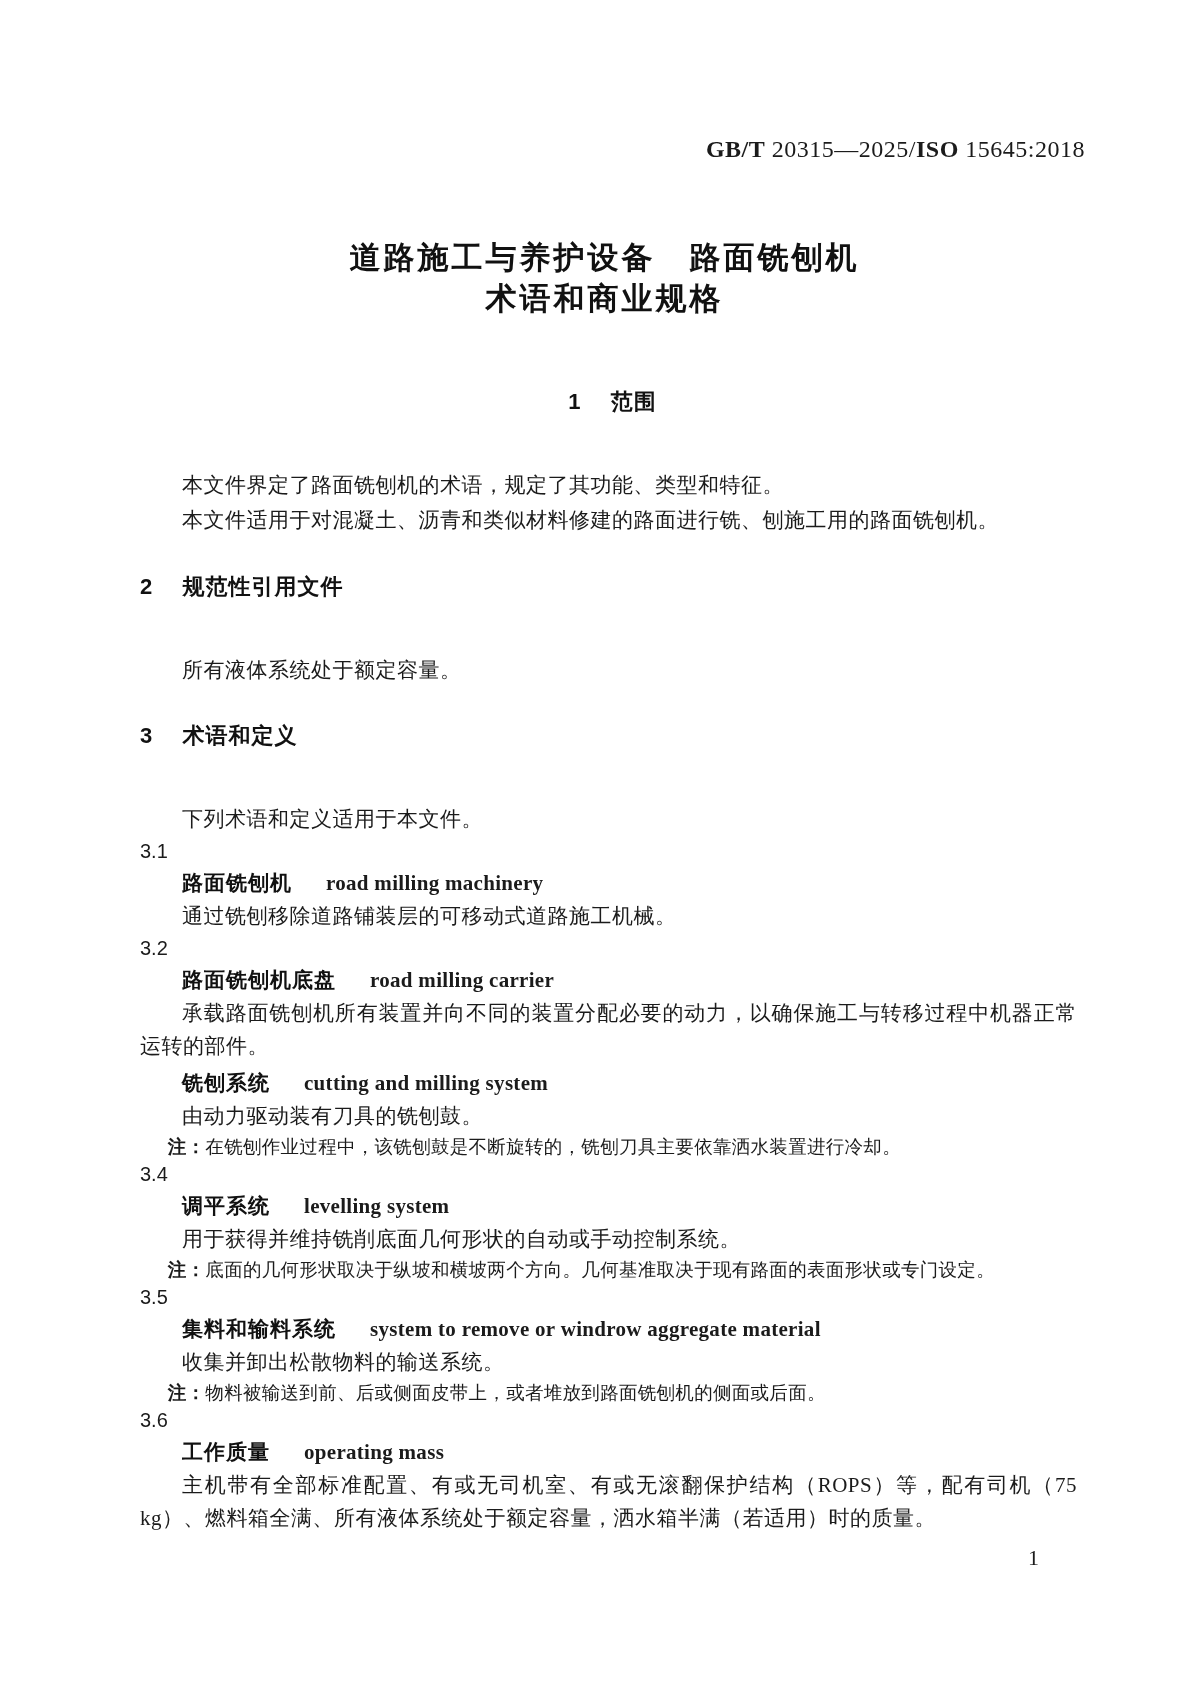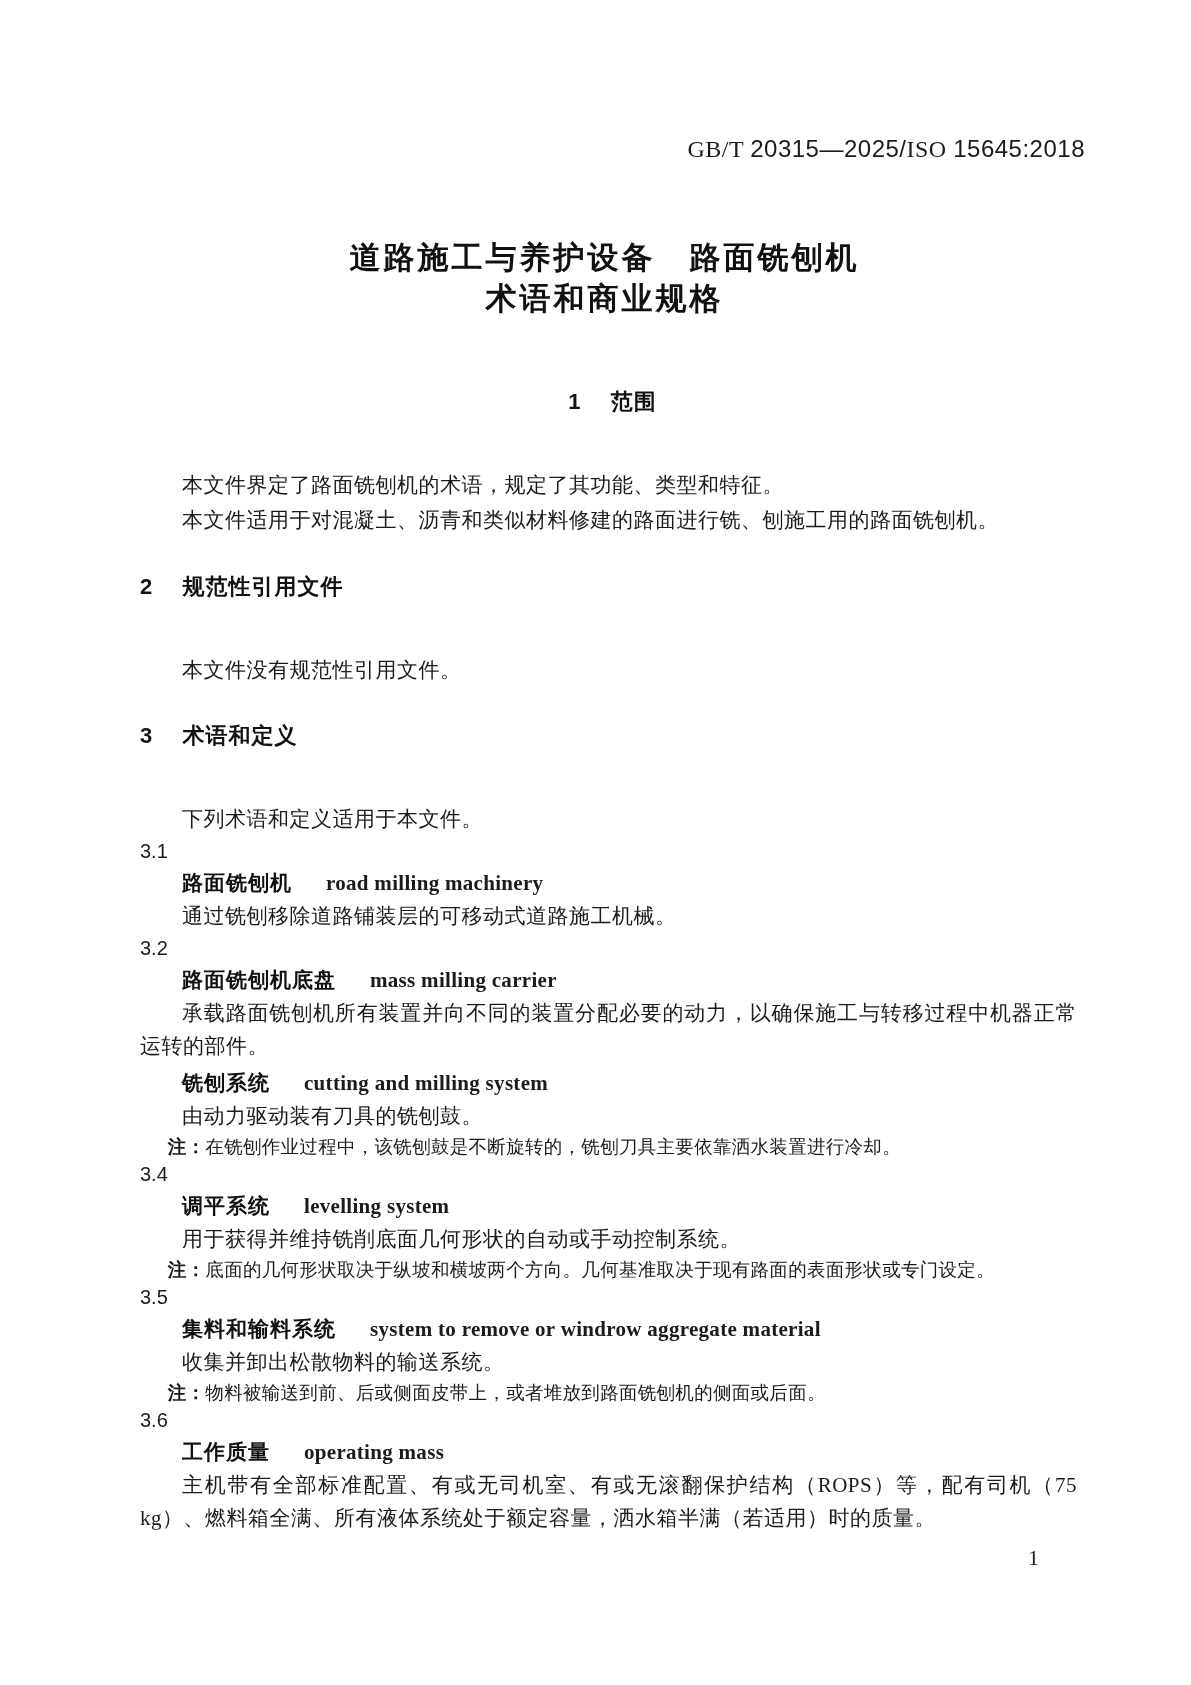--- a/index.html
+++ b/index.html
@@ -23,25 +23,25 @@
     position: absolute;
     top: 136px;
     right: 106px;
     font-size: 24px;
     line-height: 26px;
     letter-spacing: 0.5px;
     white-space: nowrap;
   }
   .std-label {
     font-family: "Liberation Serif", "DejaVu Serif", serif;
-    font-weight: 400;
+    font-weight: 700;
     text-align: center;
   }
   .std-num {
-    font-family: Liberation Sans, sans-serif;
+    font-family: Liberation Serif, serif;
     font-weight: 400;
   }
 
   
   .doc-title {
     position: absolute;
     top: 238px;
     left: 0;
     width: 100%;
     text-align: center;
@@ -169,40 +169,40 @@
       <span class="sec-num">1</span>
       <span class="sec-title">范围</span>
     </h2>
     <p class="body-p gap-lg">本文件界定了路面铣刨机的术语，规定了其功能、类型和特征。</p>
     <p class="body-p gap-sm">本文件适用于对混凝土、沥青和类似材料修建的路面进行铣、刨施工用的路面铣刨机。</p>
 
     <h2 class="sec-h" id="h-normref">
       <span class="sec-num">2</span>
       <span class="sec-title">规范性引用文件</span>
     </h2>
-    <p class="body-p gap-lg">本文件没有规范性引用文件。</p>
+    <p class="body-p gap-lg">所有液体系统处于额定容量。</p>
 
     <h2 class="sec-h" id="h-terms">
       <span class="sec-num">3</span>
       <span class="sec-title">术语和定义</span>
     </h2>
     <p class="body-p gap-lg">下列术语和定义适用于本文件。</p>
 
     <div class="term-entry">
       <p class="t-num">3.1</p>
       <p class="term-line">
         <span class="term-zh">路面铣刨机</span><span class="term-en">road milling machinery</span>
       </p>
       <p class="body-p t-def">通过铣刨移除道路铺装层的可移动式道路施工机械。</p>
     </div>
 
     <div class="term-entry">
       <p class="t-num">3.2</p>
       <p class="term-line">
-        <span class="term-zh">路面铣刨机底盘</span><span class="term-en">mass milling carrier</span>
+        <span class="term-zh">路面铣刨机底盘</span><span class="term-en">road milling carrier</span>
       </p>
       <p class="body-p t-def">承载路面铣刨机所有装置并向不同的装置分配必要的动力，以确保施工与转移过程中机器正常运转的部件。</p>
     </div>
 
     <div class="term-entry">
       <p class="term-line">
         <span class="term-zh">铣刨系统</span><span class="term-en">cutting and milling system</span>
       </p>
       <p class="body-p t-def">由动力驱动装有刀具的铣刨鼓。</p>
       <p class="t-note">

